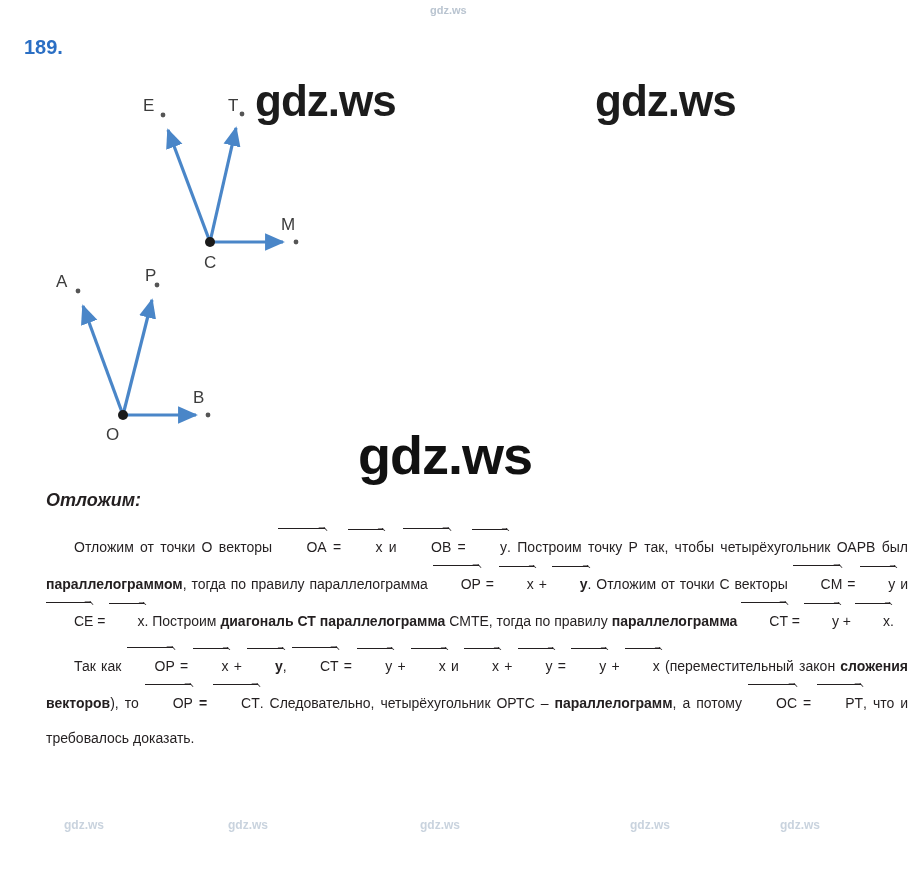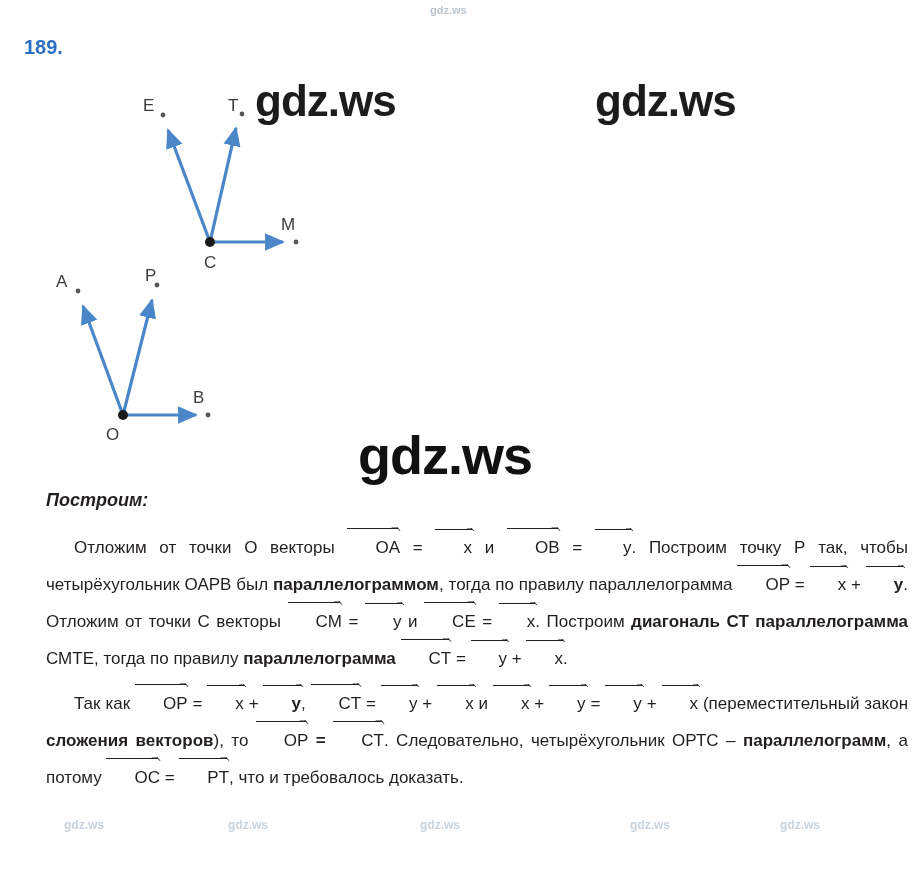--- a/index.html
+++ b/index.html
@@ -89,21 +89,21 @@
     font-style: italic;
     font-weight: bold;
     color: #231f20;
   }
 
   .body-text {
     position: absolute;
     left: 46px;
     top: 528px;
     width: 862px;
-    font-size: 17px;
+    font-size: 14px;
     line-height: 35px;
     color: #231f20;
   }
   .body-text p {
     margin: 0 0 8px 0;
     text-align: justify;
   }
   .body-text p.indent {
     text-indent: 28px;
   }
@@ -217,21 +217,21 @@
     <span class="pt-label" style="left:143px; top:26px;">E</span>
     <span class="pt-label" style="left:228px; top:26px;">T</span>
     <span class="pt-label" style="left:281px; top:145px;">M</span>
     <span class="pt-label" style="left:204px; top:183px;">C</span>
     <span class="pt-label" style="left:56px; top:202px;">A</span>
     <span class="pt-label" style="left:145px; top:196px;">P</span>
     <span class="pt-label" style="left:193px; top:318px;">B</span>
     <span class="pt-label" style="left:106px; top:355px;">O</span>
   </div>
 
-  <div class="solution-head">Построим:</div>
+  <div class="solution-head">Отложим:</div>
 
   <div class="body-text">
 
     <p class="indent"><span>Отложим от точки О векторы </span><span class="ovr">OA</span><span> = </span><span class="vec">x</span><span> и </span><span class="ovr">OB</span><span> = </span><span class="vec">y</span><span>. Построим точку Р так, чтобы четырёхугольник ОАРВ был </span><span class="b">параллелограммом</span><span>, тогда по правилу параллелограмма </span><span class="ovr">OP</span><span> = </span><span class="vec">x</span><span> + </span><span class="vec b">y</span><span>. Отложим от точки С векторы </span><span class="ovr">CM</span><span> = </span><span class="vec">y</span><span> и </span><span class="ovr">CE</span><span> = </span><span class="vec">x</span><span>. Построим </span><span class="b">диагональ СТ параллелограмма</span><span> СМТЕ, тогда по правилу </span><span class="b">параллелограмма</span>&nbsp;<span class="ovr">CT</span><span> = </span><span class="vec">y</span><span> + </span><span class="vec">x</span><span>.</span></p>
 
     <p class="indent"><span>Так как </span><span class="ovr">OP</span><span> = </span><span class="vec">x</span><span> + </span><span class="vec b">y</span><span>, </span><span class="ovr">CT</span><span> = </span><span class="vec">y</span><span> + </span><span class="vec">x</span><span> и </span><span class="vec">x</span><span> + </span><span class="vec">y</span><span> = </span><span class="vec">y</span><span> + </span><span class="vec">x</span><span> (переместительный закон </span><span class="b">сложения векторов</span><span>), то </span><span class="ovr">OP</span><span class="b"> = </span><span class="ovr">CT</span><span>. Следовательно, четырёхугольник ОРТС – </span><span class="b">параллелограмм</span><span>, а потому </span><span class="ovr">OC</span><span> = </span><span class="ovr">PT</span><span>, что и требовалось доказать.</span></p>
 
   </div>
 
 </div>

